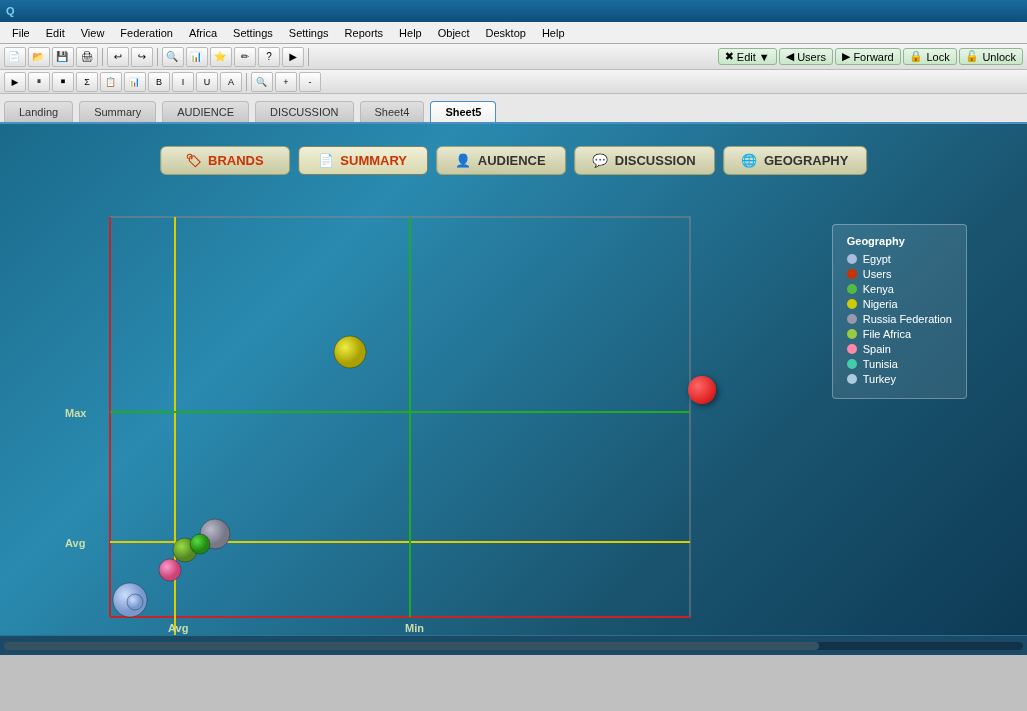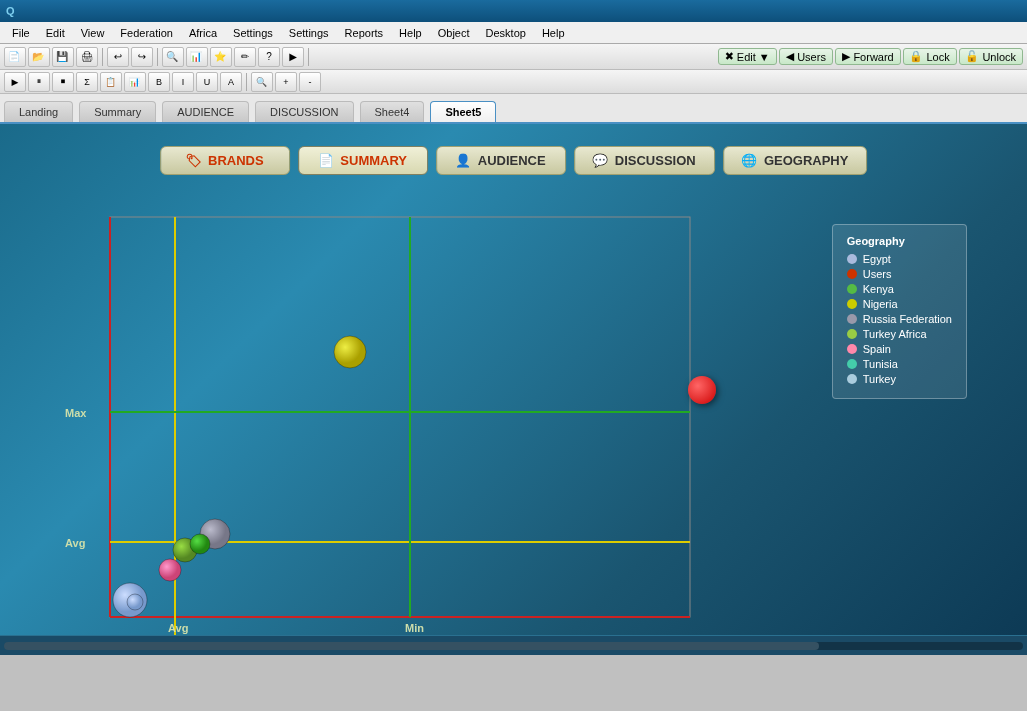--- a/index.html
+++ b/index.html
@@ -374,21 +374,21 @@
     <div class="legend-item">
       <div class="legend-dot" style="background:#cccc00;"></div>
       <span>Nigeria</span>
     </div>
     <div class="legend-item">
       <div class="legend-dot" style="background:#9999aa;"></div>
       <span>Russia Federation</span>
     </div>
     <div class="legend-item">
       <div class="legend-dot" style="background:#99cc44;"></div>
-      <span>Turkey Africa</span>
+      <span>File Africa</span>
     </div>
     <div class="legend-item">
       <div class="legend-dot" style="background:#ff88aa;"></div>
       <span>Spain</span>
     </div>
     <div class="legend-item">
       <div class="legend-dot" style="background:#44ccaa;"></div>
       <span>Tunisia</span>
     </div>
     <div class="legend-item">

